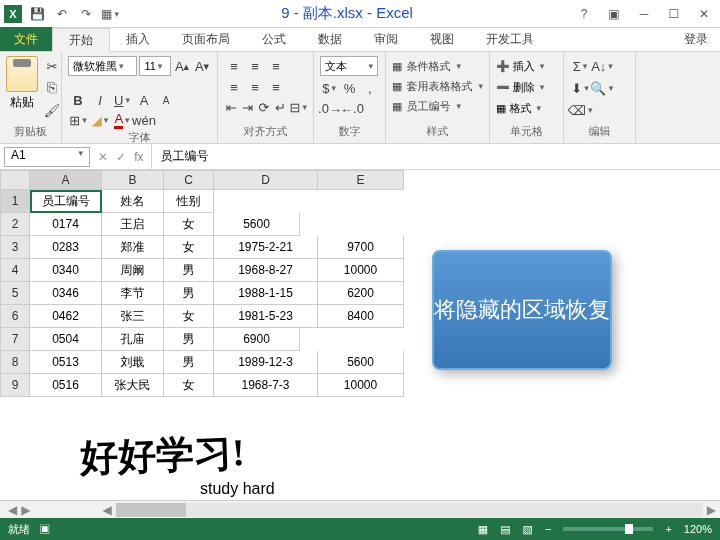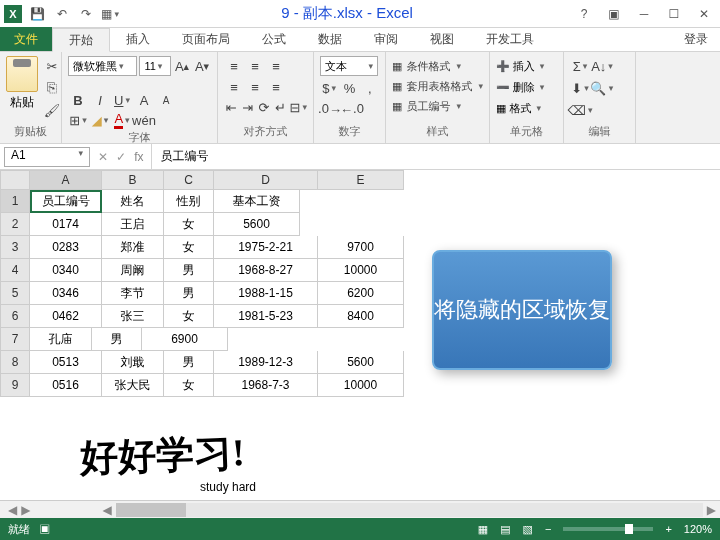--- a/index.html
+++ b/index.html
@@ -45,21 +45,21 @@
 .col-header{height:20px;border:1px solid #ccc;border-left:none;background:#e6e6e6;display:flex;align-items:center;justify-content:center;color:#333}
 .col-header.active{background:#d4d4d4}
 .row{display:flex}
 .row-header{width:30px;border:1px solid #ccc;border-top:none;background:#e6e6e6;display:flex;align-items:center;justify-content:center;color:#333}
 .row-header.active{background:#d4d4d4}
 .cell{height:23px;border:1px solid #ccc;border-top:none;border-left:none;display:flex;align-items:center;justify-content:center;background:#fff}
 .cell.selected{border:2px solid #217346}
 .wA{width:72px}.wB{width:62px}.wC{width:50px}.wD{width:104px}.wE{width:86px}
 .callout{position:absolute;top:250px;left:432px;width:180px;height:120px;background:linear-gradient(#5a99d4,#3876b8);border-radius:8px;display:flex;align-items:center;justify-content:center;color:#fff;font-size:22px;text-align:center;box-shadow:4px 4px 12px rgba(0,0,0,0.3);border:2px solid #6aacdf;line-height:1.6}
 .study-hard{position:absolute;top:430px;left:80px;font-family:"Comic Sans MS",cursive;font-size:38px;font-weight:bold;transform:rotate(-2deg)}
-.study-sub{font-size:12px;position:absolute;top:480px;left:200px}
+.study-sub{font-size:16px;position:absolute;top:480px;left:200px}
 .statusbar{position:absolute;bottom:0;left:0;right:0;height:22px;background:#217346;color:#fff;display:flex;align-items:center;justify-content:space-between;padding:0 8px;font-size:11px}
 .status-right{display:flex;align-items:center;gap:12px}
 .zoom-slider{width:90px;height:4px;background:#5a9a7a;position:relative}
 .zoom-slider::after{content:"";position:absolute;right:20px;top:-3px;width:8px;height:10px;background:#fff}
 .scrollbar-h{position:absolute;bottom:22px;left:0;right:0;height:18px;display:flex;background:#f1f1f1;border-top:1px solid #ccc}
 .sheet-tabs{display:flex;align-items:center;gap:4px;padding:0 8px}
 .sheet-tab-nav{color:#888}
 .hscroll{flex:1;display:flex;align-items:center;margin-left:60px}
 .hscroll-track{flex:1;height:14px;background:#e6e6e6;position:relative}
 .hscroll-thumb{height:14px;width:70px;background:#c4c4c4;position:absolute;left:0}
@@ -253,21 +253,20 @@
     <div class="col-header wC">C</div>
     <div class="col-header wD">D</div>
     <div class="col-header wE">E</div>
   </div>
   <div id="rows">
       <div class="row">
         <div class="row-header active">1</div>
         <div class="cell wA selected">员工编号</div>
         <div class="cell wB">姓名</div>
         <div class="cell wC">性别</div>
-        <div class="cell wE">基本工资</div>
       </div>
       <div class="row">
         <div class="row-header">2</div>
         <div class="cell wA">0174</div>
         <div class="cell wB">王启</div>
         <div class="cell wC">女</div>
         <div class="cell wE">5600</div>
       </div>
       <div class="row">
         <div class="row-header">3</div>
@@ -296,20 +295,21 @@
       <div class="row">
         <div class="row-header">6</div>
         <div class="cell wA">0462</div>
         <div class="cell wB">张三</div>
         <div class="cell wC">女</div>
         <div class="cell wD">1981-5-23</div>
         <div class="cell wE">8400</div>
       </div>
       <div class="row">
         <div class="row-header">7</div>
+        <div class="cell wA">0504</div>
         <div class="cell wB">孔庙</div>
         <div class="cell wC">男</div>
         <div class="cell wE">6900</div>
       </div>
       <div class="row">
         <div class="row-header">8</div>
         <div class="cell wA">0513</div>
         <div class="cell wB">刘戢</div>
         <div class="cell wC">男</div>
         <div class="cell wD">1989-12-3</div>

